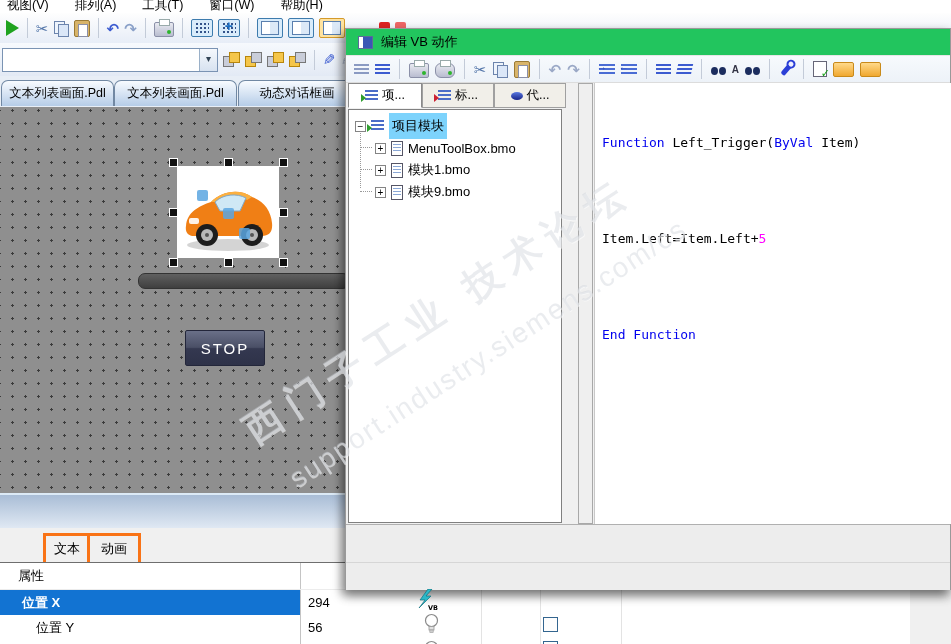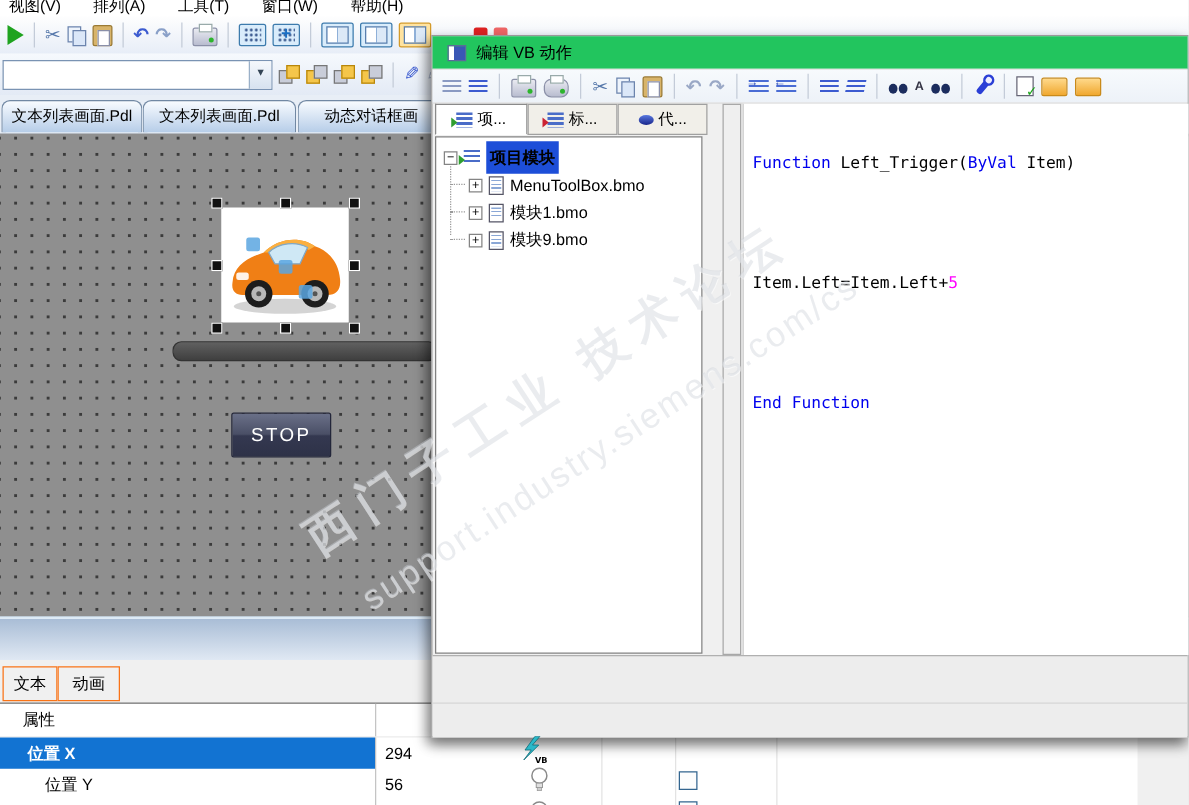--- a/index.html
+++ b/index.html
@@ -49,21 +49,21 @@
   .carbox{left:177px;top:59px;width:102px;height:92px;background:#fff;}
   .hnd{width:7px;height:7px;background:#111;border:1px solid #fff;}
   .slider{left:138px;top:166px;width:210px;height:14px;border-radius:7px;background:linear-gradient(#606060,#3f3f3f);border:1px solid #333;}
   .stopbtn{left:185px;top:223px;width:78px;height:34px;border-radius:2px;border:1px solid #23263a;
     background:linear-gradient(#6a7088 0%,#4a4f66 48%,#343850 52%,#2e3248 100%);
     color:#fff;font-size:15px;letter-spacing:2px;display:flex;align-items:center;justify-content:center;}
   
   .bluebar{left:0;top:493px;width:951px;height:35px;background:linear-gradient(#a9bdd6,#e3ebf5);border-top:2px solid #dceaf6;}
   
   .bottompanel{left:0;top:528px;width:951px;height:116px;background:#f0f0f0;overflow:hidden;}
-  .ptab{position:absolute;top:5px;height:26px;border:1px solid #f97316;background:#f0f0f0;display:flex;align-items:center;justify-content:center;font-size:13px;}
+  .ptab{position:absolute;top:5px;height:26px;border:3px solid #f97316;background:#f0f0f0;display:flex;align-items:center;justify-content:center;font-size:13px;margin-left:41px;}
   .ptable{position:absolute;left:0;top:34px;width:910px;height:82px;background:#fff;border-top:1px solid #6e6e6e;}
   .colline{position:absolute;top:0;width:1px;height:82px;background:#c4c4c4;}
   .colline.faint{background:#e3e3e3;}
   .prow{position:absolute;left:0;width:951px;height:25px;font-size:13px;display:flex;align-items:center;}
   .pname{width:300px;height:100%;display:flex;align-items:center;padding-left:36px;box-sizing:border-box;}
   .prow.sel .pname{background:#1273d2;color:#fff;font-weight:bold;padding-left:22px;}
   .pval{padding-left:8px;}
   .phead{position:absolute;left:0;top:0;width:951px;height:27px;display:flex;align-items:center;padding-left:18px;box-sizing:border-box;font-size:13px;border-bottom:1px solid #ececec;}
   .cbox{width:13px;height:13px;background:#fdfdfd;border:1px solid #33658f;}
   
@@ -94,21 +94,21 @@
   .i-oval{width:12px;height:8px;border-radius:50%;background:linear-gradient(#5a79e0,#17248a);}
   .treepane{position:absolute;left:2px;top:80px;width:214px;height:414px;background:#fff;border:1px solid #808080;box-sizing:border-box;overflow:hidden;}
   .trow{position:absolute;left:0;height:20px;display:flex;align-items:center;gap:5px;font-size:13px;white-space:nowrap;}
   .exp{width:11px;height:11px;border:1px solid #848484;background:#fff;font-size:10px;line-height:9px;text-align:center;box-sizing:border-box;}
   .i-bmo{position:relative;width:12px;height:15px;background:#fff;border:1px solid #556;box-sizing:border-box;}
   .i-bmo::before{content:"";position:absolute;left:1px;top:2px;width:8px;height:9px;background:repeating-linear-gradient(#8aa7d6 0 1px,transparent 1px 3px);}
   .guide{position:absolute;border-left:1px dotted #9a9a9a;width:0;}
   .guideh{position:absolute;border-top:1px dotted #9a9a9a;height:0;}
   .gutter{position:absolute;left:232px;top:54px;width:15px;height:441px;background:#efefef;border:1px solid #a8a8a8;box-sizing:border-box;}
   .codepane{position:absolute;left:248px;top:54px;width:357px;height:441px;background:#fff;border-left:1px solid #c8c8c8;box-sizing:border-box;
-    font-family:"DejaVu Sans Mono","Liberation Mono",monospace;font-size:13px;line-height:16px;padding:8px 0 0 7px;white-space:pre;}
+    font-family:"DejaVu Sans Mono","Liberation Mono",monospace;font-size:13px;line-height:16px;padding:20px 0 0 7px;white-space:pre;}
   .kw{color:#0000ee;} .num{color:#ff00ff;}
   .dbottom{position:absolute;left:0;top:495px;width:100%;height:65px;background:#ededed;border-top:1px solid #b0b0b0;}
   .dbottom .dl{position:absolute;left:0;top:37px;width:100%;height:1px;background:#d6d6d6;}
   
   .wm{pointer-events:none;z-index:99;color:rgba(205,210,216,.42);text-shadow:0 1px 0 rgba(255,255,255,.55);white-space:nowrap;transform:rotate(-33deg);transform-origin:left center;font-weight:bold;}
   .wm1{left:248px;top:408px;font-size:38px;letter-spacing:10px;}
   .wm2{left:292px;top:465px;font-size:28px;letter-spacing:2px;font-weight:normal;}
   
   .bulb{width:15px;height:24px;}
 </style>
@@ -313,21 +313,21 @@
     </div>
 
     <div class="treepane">
       <div class="guide" style="left:11px;top:18px;height:60px;"></div>
       <div class="guideh" style="left:11px;top:37px;width:12px;"></div>
       <div class="guideh" style="left:11px;top:59px;width:12px;"></div>
       <div class="guideh" style="left:11px;top:81px;width:12px;"></div>
       <div class="trow" style="left:6px;top:6px;">
         <span class="exp">−</span>
         <span class="i-mod"></span>
-        <span style="font-weight:bold;background:#1d4ed8;padding:4px 3px;">项目模块</span>
+        <span style="font-weight:normal;background:#7dd3fc;padding:4px 3px;">项目模块</span>
       </div>
       <div class="trow" style="left:26px;top:28px;">
         <span class="exp">+</span>
         <span class="i-bmo"></span>
         <span>MenuToolBox.bmo</span>
       </div>
       <div class="trow" style="left:26px;top:50px;">
         <span class="exp">+</span>
         <span class="i-bmo"></span>
         <span>模块1.bmo</span>

